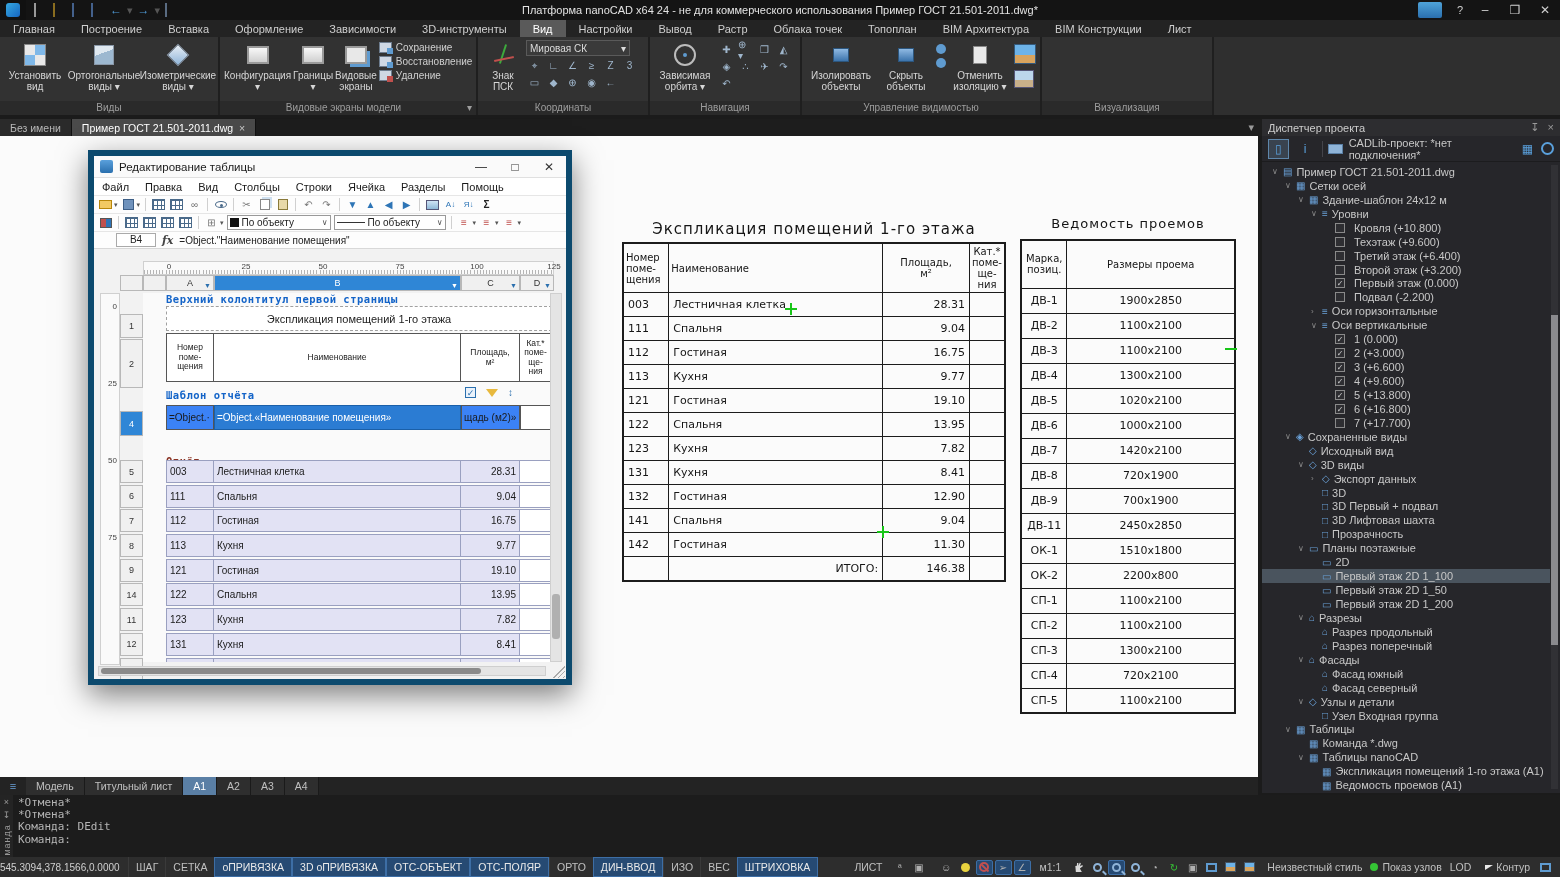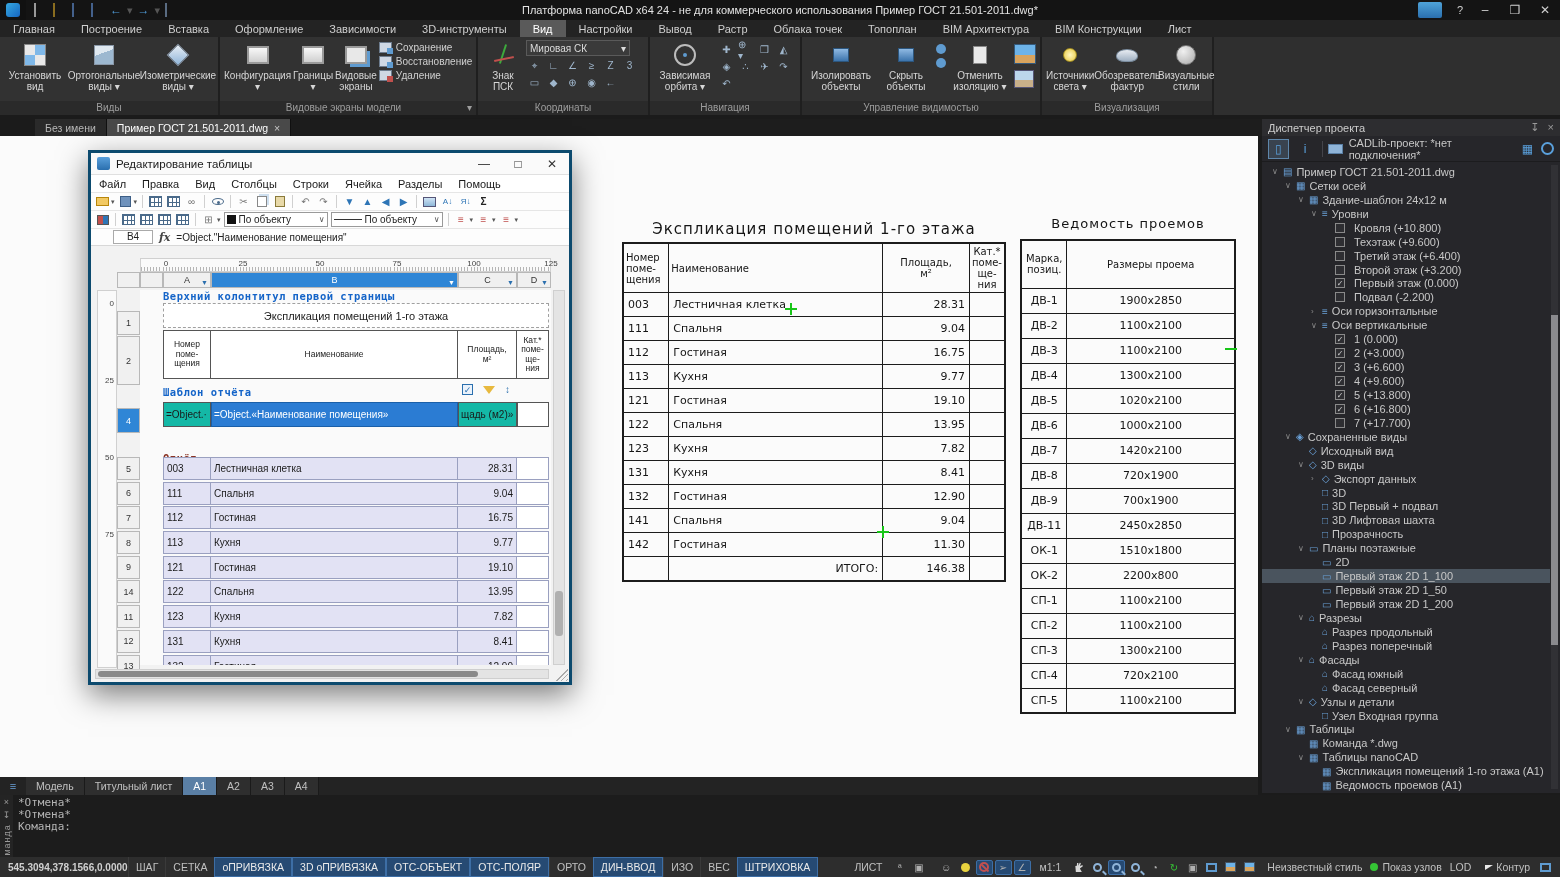--- a/index.html
+++ b/index.html
@@ -61,21 +61,21 @@
   .smico { width:17px; height:15px; display:flex; align-items:center; justify-content:center; color:#9fb6cc; font-size:10px; border:1px solid transparent; }
   .rcombo { width:104px; height:16px; background:#3a3a3a; border:1px solid #5a5a5a; color:#dcdcdc; display:flex; align-items:center; font-size:10px; padding:0 3px; justify-content:space-between; }
   .sidebtns { display:flex; flex-direction:column; gap:3px; padding-top:2px; }
   .sidebtn { display:flex; align-items:center; gap:4px; color:#d0d0d0; font-size:10px; }
   .sb-ico { width:13px; height:11px; background:#cfd8e4; border:1px solid #6d7c8e; position:relative; }
   .sb-ico.b::after { content:""; position:absolute; right:-2px; bottom:-2px; width:6px; height:6px; background:#5f9bd0; }
   .sb-ico.r::after { content:""; position:absolute; right:-2px; bottom:-2px; width:6px; height:6px; background:#c0504d; }
   .rg-cap .capdd { float:right; margin-right:4px; color:#9d9d9d; }
 
   
-  #doctabs { position:absolute; left:0; top:119px; width:1262px; height:17px; background:#1d1d1d; display:flex; align-items:stretch; color:#b8b8b8;margin-left:35px; }
+  #doctabs { position:absolute; left:0; top:119px; width:1262px; height:17px; background:#1d1d1d; display:flex; align-items:stretch; color:#b8b8b8; }
   .dtab { padding:0 10px; display:flex; align-items:center; gap:6px; font-size:10.5px; background:#2a2a2a; border-right:1px solid #111; }
   .dtab.active { background:#4a4a4a; color:#fff; }
   .dtab .x { color:#c8c8c8; }
   #doctabs .dd { margin-left:auto; color:#9a9a9a; padding:0 8px; display:flex; align-items:center; }
 
   
   #drawing { position:absolute; left:0; top:136px; width:1258px; height:641px; background:#fbfbfb; overflow:hidden; }
   .cadtitle { font-family:"DejaVu Sans", sans-serif; font-size:15px; color:#151515; letter-spacing:1px; text-align:center; }
   .cadtable { border-collapse:collapse; font-family:"DejaVu Sans", sans-serif; color:#151515; }
   .cadtable td { border:1px solid #1c1c1c; font-size:11px; padding:0 4px; }
@@ -90,21 +90,21 @@
   .t2 td.c-mark { width:46px; text-align:center; }
   .t2 td.c-size { width:169px; text-align:center; }
   .t2 tr { height:25px; }
   .t2 tr.hrow { height:48px; }
   .gmark { position:absolute; }
   .gmark::before { content:""; position:absolute; left:-5px; top:0; width:12px; height:2px; background:#18c518; }
   .gmark::after { content:""; position:absolute; left:0; top:-5px; width:2px; height:12px; background:#18c518; }
   .gmark.h::after { display:none; }
 
   
-  #dialog { position:absolute; left:88px; top:150px; width:484px; height:535px; background:#f0f0f0; border:3px solid #0c4a6e; box-shadow:0 10px 28px rgba(0,0,0,.5); }
+  #dialog { position:absolute; left:88px; top:150px; width:484px; height:535px; background:#f0f0f0; border:6px solid #0c4a6e; box-shadow:0 10px 28px rgba(0,0,0,.5); }
   #dlg-title { position:absolute; left:0; top:0; right:0; height:22px; background:#fafafa; display:flex; align-items:center; font-size:11.5px; color:#1a1a1a; border-bottom:1px solid #e0e0e0; }
   .dlg-ico { width:13px; height:13px; margin:0 6px 0 6px; background:linear-gradient(#5aa0dc,#2a6fae); border-radius:2px; }
   .dlg-winbtns { margin-left:auto; display:flex; }
   .dlg-winbtn { width:34px; height:21px; display:flex; align-items:center; justify-content:center; color:#333; font-size:12px; }
   #dlg-menu { position:absolute; left:0; top:22px; right:0; height:18px; background:#fff; display:flex; align-items:center; gap:0; color:#1a1a1a; border-bottom:1px solid #e6e6e6; }
   .mitem { padding:0 8px; }
   .dtbar { position:absolute; left:0; right:0; background:#fdfdfd; display:flex; align-items:center; gap:3px; padding-left:4px; border-bottom:1px solid #e6e6e6; }
   #dlg-tb1 { top:40px; height:18px; }
   #dlg-tb2 { top:58px; height:18px; }
   .tico { min-width:15px; height:14px; display:inline-flex; align-items:center; justify-content:center; font-size:10px; color:#4a6a8a; }
@@ -145,21 +145,21 @@
   .colhdr.selcol { background:#2f86d6; color:#fff; }
   .colhdr.selcol .cdd { color:#fff; }
   .rownum { position:absolute; left:26px; width:23px; background:#f0f0f0; border:1px solid #b8b8b8; display:flex; align-items:center; justify-content:center; font-size:9px; color:#333; }
   .rownum.selrow { background:#2f86d6; color:#fff; }
   #dlg-content { position:absolute; left:49px; top:44px; width:411px; bottom:17px; background:#fafafa; overflow:hidden; }
   .seclabel { position:absolute; font-family:"DejaVu Sans Mono", monospace; font-weight:bold; font-size:10.5px; color:#1464c8; letter-spacing:0.5px;text-align:center; }
   .seclabel.report { color:#8a3324;margin-top:17px; }
   .titlerow { position:absolute; left:23px; top:13px; width:386px; height:25px; border:1px dashed #a0a0a0; background:#fff; display:flex; align-items:center; justify-content:center; font-size:11px; color:#222; }
   .dhead { position:absolute; top:40px; height:49px; background:#fff; border:1px solid #555; display:flex; align-items:center; justify-content:center; text-align:center; font-size:8.5px; color:#222; white-space:pre-line; line-height:9.5px; }
   .trow-cell { position:absolute; top:112px; height:25px; border:1px solid #555; font-size:10px; display:flex; align-items:center; padding:0 2px; }
-  .green { background:#14b8a6; color:#1a1a1a; }
+  .green { background:#3b82f6; color:#1a1a1a; }
   .selcell { background:#2b7cd3; color:#fff; border:1px solid #1a5fa8; }
   .sec-icons { position:absolute; display:flex; gap:10px; align-items:center; }
   .cbx { width:11px; height:11px; border:1px solid #2a6fae; background:#eaf2fb; color:#2a6fae; font-size:9px; display:flex; align-items:center; justify-content:center; }
   .funnel { width:0; height:0; border-left:6px solid transparent; border-right:6px solid transparent; border-top:8px solid #e8b93e; }
   .sorti { color:#2a6fae; font-size:10px; }
   #rrows { position:absolute; left:23px; top:167px; width:386px; display:flex; flex-direction:column; gap:1.7px; }
   .rrow { height:23px; display:flex; }
   .rcell { background:#e2e2f4; border:1px solid #9aa0c0; font-size:10px; color:#1a1a1a; display:flex; align-items:center; padding:0 3px; }
   .rcell.num { width:48px; }
   .rcell.nm { width:247px; border-left:none; }
@@ -204,21 +204,21 @@
   .ltab.active { background:#5a7fa5; color:#fff; }
 
   
   #command { position:absolute; left:0; top:795px; width:1560px; height:62px; background:#1c1c1c; }
   #cmd-strip { position:absolute; left:0; top:0; width:13px; height:62px; background:#242424; color:#9a9a9a; font-size:9px; display:flex; flex-direction:column; align-items:center; gap:3px; padding-top:2px; }
   #cmd-strip .rot { transform:rotate(-90deg); transform-origin:center; margin-top:18px; font-size:9px; letter-spacing:1px; white-space:nowrap; }
   #cmd-lines { position:absolute; left:18px; top:2px; right:4px; font-family:"DejaVu Sans Mono", monospace; font-size:11px; color:#b5b5b5; line-height:12.2px; }
 
   
   #statusbar { position:absolute; left:0; top:857px; width:1560px; height:20px; background:#2d2d2d; display:flex; align-items:center; color:#c0c0c0; font-size:10.5px; }
-  #coords { width:128px; padding-left:8px; color:#d0d0d0; font-size:10px;font-weight:bold; }
+  #coords { width:128px; padding-left:0; color:#d0d0d0; font-size:10px; }
   .tog { padding:0 7px; height:20px; display:flex; align-items:center; border-left:1px solid #3a3a3a; }
   .tog.on { background:#264a73; border:1px solid #3d6ea5; color:#eaeaea; }
   .sb-lbl { padding:0 8px; }
   .sico { width:17px; height:15px; margin:0 1px; display:inline-flex; align-items:center; justify-content:center; font-size:10px; color:#b0b0b0; border:1px solid transparent; border-radius:2px; }
   .sico.on { background:#264a73; border:1px solid #3d6ea5; }
   .lens { width:9px; height:9px; border:2px solid #8fb4d8; border-radius:50%; position:relative; }
   .lens::after { content:""; position:absolute; left:7px; top:7px; width:5px; height:2px; background:#8fb4d8; transform:rotate(45deg); }
   .dotg { width:8px; height:8px; border-radius:50%; background:#35c435; margin-right:4px; }
   .bulb-s { width:9px; height:9px; border-radius:50%; background:#e8d23e; }
   .nosnap { width:10px; height:10px; border:2px solid #c05050; border-radius:50%; position:relative; }
@@ -456,43 +456,20 @@
 изоляцию ▾</span>
         </div>
       <div style="display:flex;flex-direction:column;gap:6px;padding-top:4px">
           <span class="ig ig-cube-or"></span>
           <span class="ig ig-cube-gr"></span>
         </div>
     </div>
     <div class="rg-cap">Управление видимостью</div>
   </div>
   <div class="rgroup" style="width:172px">
-    <div class="rg-body">
-      <div class="bigbtn" style="width:58px">
-          <span class="bicon">
-            <span class="ig ig-bulb"></span>
-          </span>
-          <span class="blabel">Источники
-света ▾</span>
-        </div>
-      <div class="bigbtn" style="width:62px">
-          <span class="bicon">
-            <span class="ig ig-teapot"></span>
-          </span>
-          <span class="blabel">Обозреватель
-фактур</span>
-        </div>
-      <div class="bigbtn" style="width:52px">
-          <span class="bicon">
-            <span class="ig ig-sphere"></span>
-          </span>
-          <span class="blabel">Визуальные
-стили</span>
-        </div>
-    </div>
     <div class="rg-cap">Визуализация</div>
   </div>
 </div>
 
 <div id="doctabs">
   <div class="dtab">
       <span>Без имени</span>
     </div>
   <div class="dtab active">
       <span>Пример ГОСТ 21.501-2011.dwg</span>
@@ -1344,20 +1321,21 @@
   <div id="cmd-strip">
     <span>×</span>
     <span>↧</span>
     <span class="rot">Команда</span>
   </div>
   <div id="cmd-lines">
     <div>*Отмена*</div>
 
     <div>*Отмена*</div>
 
+    <div>Команда: DEdit</div>
 
 
     <div>Команда:</div>
   </div>
 </div>
 
 <div id="statusbar">
   <span id="coords">545.3094,378.1566,0.0000</span>
   <span style="display:flex">
     <span class="tog">ШАГ</span>

